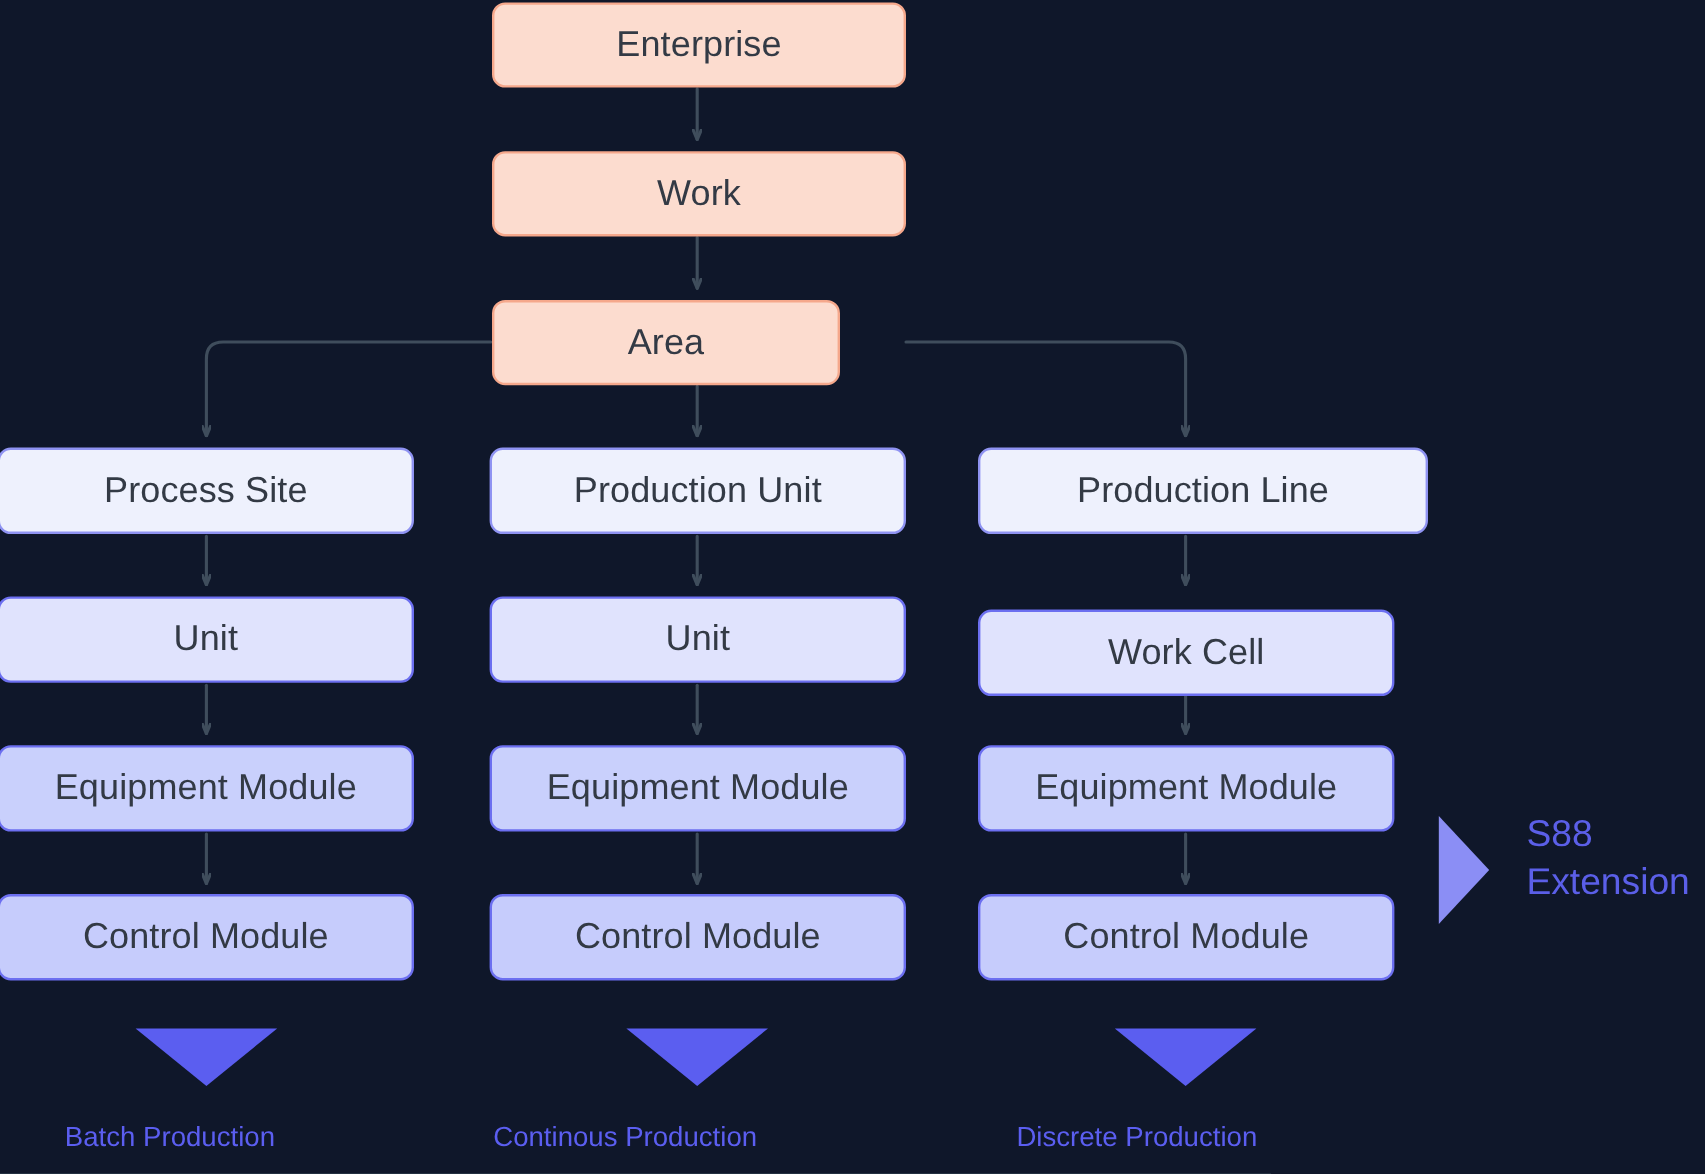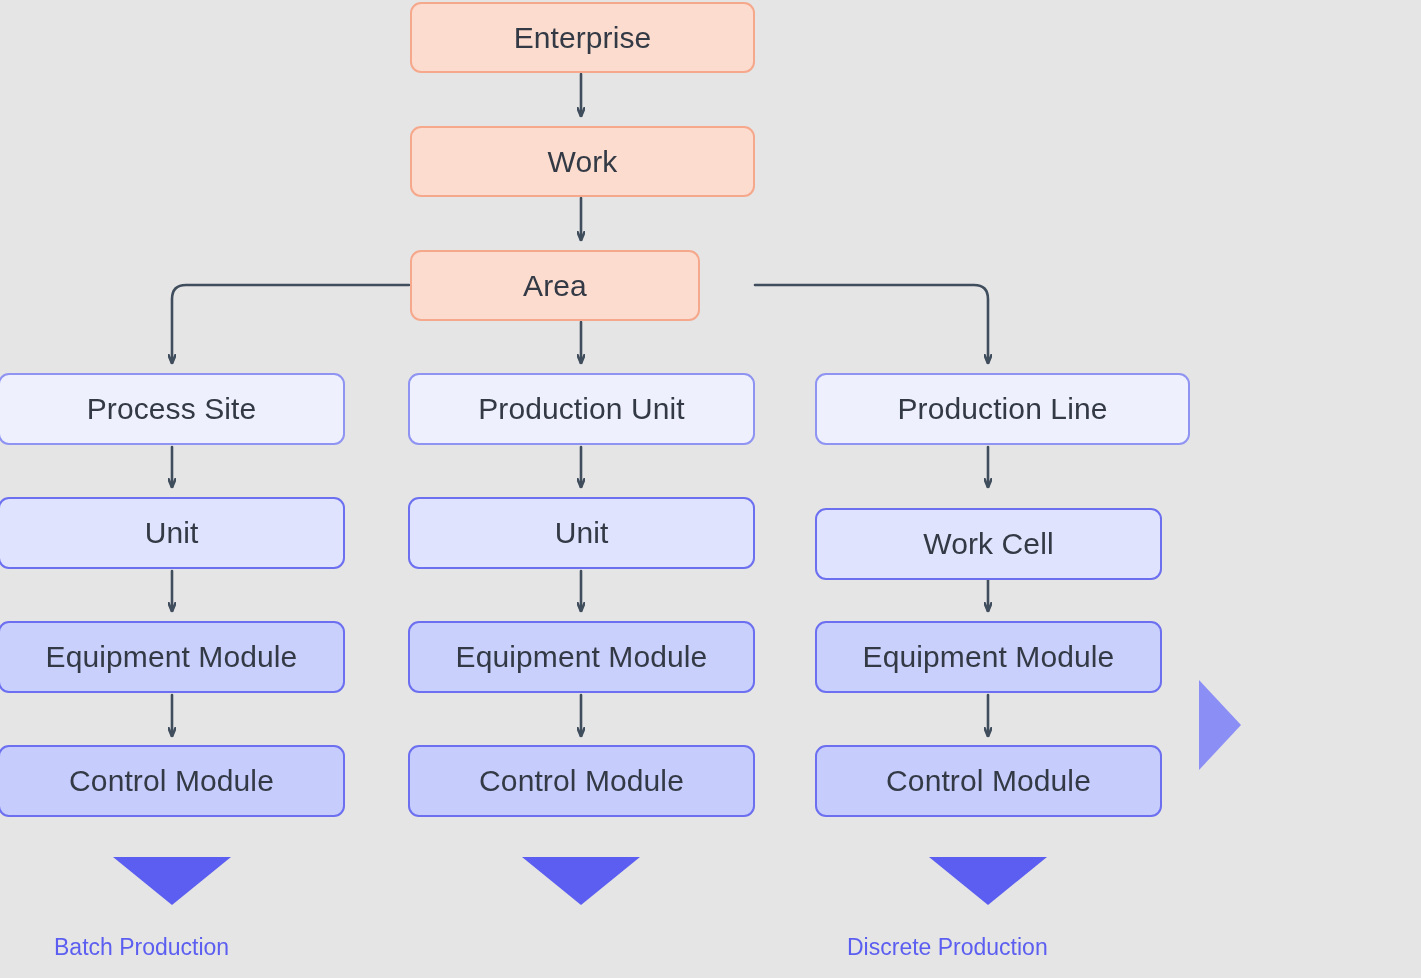--- a/index.html
+++ b/index.html
@@ -10,21 +10,21 @@
   body {
     width: 1421px;
     height: 978px;
     overflow: hidden;
     font-family: "Liberation Sans", sans-serif;
   }
   #stage {
     position: relative;
     width: 1421px;
     height: 978px;
-    background: #e5e5e5;
+    background: #0f172a;
     overflow: hidden;
   }
 
   
   #connectors {
     position: absolute;
     left: 0; top: 0;
     width: 1421px;
     height: 978px;
     pointer-events: none;
@@ -177,21 +177,26 @@
     <span>Work Cell</span>
   </div>
   <div class="node tier3" style="left:815px; top:621px; width:347px; height:72px;">
     <span>Equipment Module</span>
   </div>
   <div class="node tier4" style="left:815px; top:745px; width:347px; height:72px;">
     <span>Control Module</span>
   </div>
 
   <div class="s88-arrow" style="left:1199px; top:680px;"></div>
+  <div class="s88-label" style="left:1272px; top:675px;">
+    <div>S88</div>
+    <div>Extension</div>
+  </div>
 
   <div class="outcome-arrow" style="left:113px; top:857px;"></div>
   <div class="outcome-arrow" style="left:522px; top:857px;"></div>
   <div class="outcome-arrow" style="left:929px; top:857px;"></div>
 
   <div class="outcome-label" style="left:54px; top:936px;">Batch Production</div>
+  <div class="outcome-label" style="left:411px; top:936px;">Continous Production</div>
   <div class="outcome-label" style="left:847px; top:936px;">Discrete Production</div>
 
 </div>
 
 </body></html>

